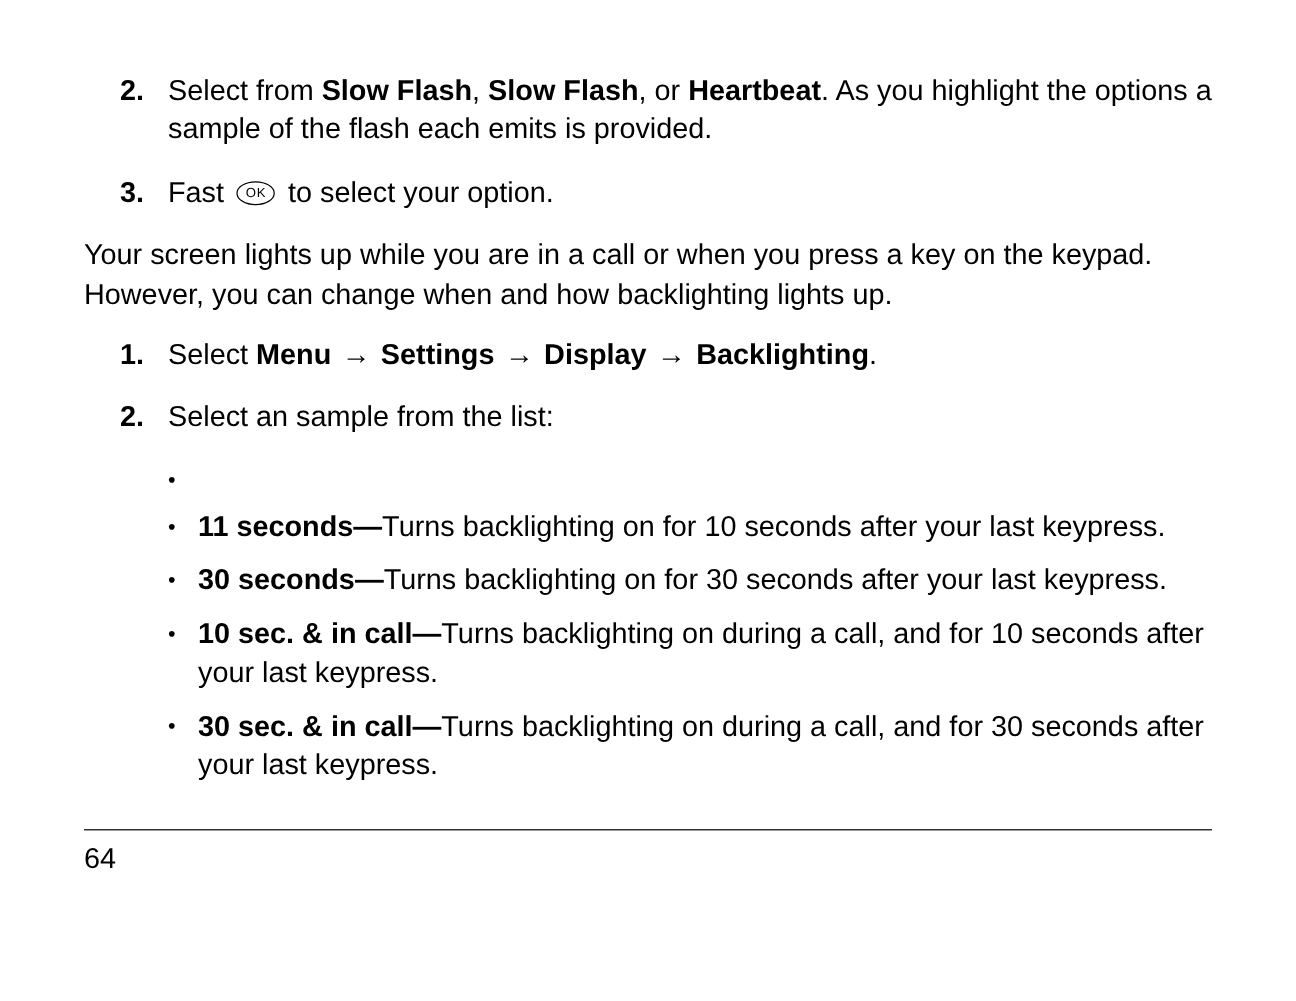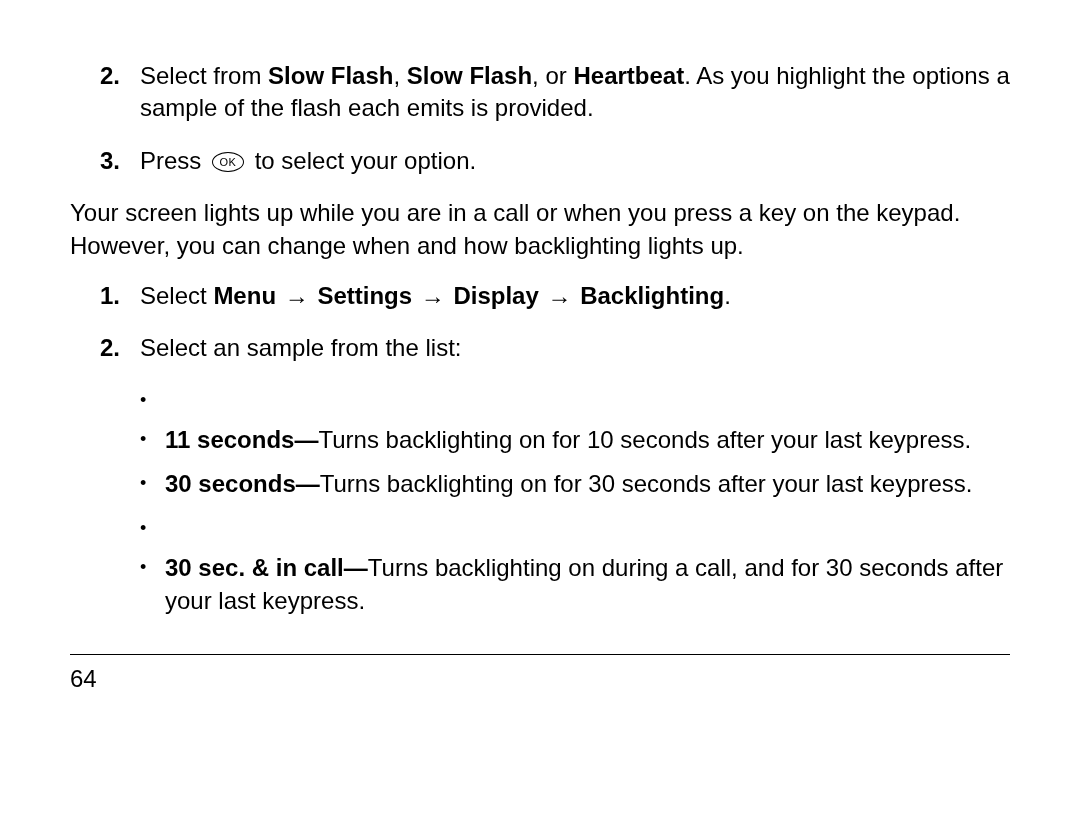--- a/index.html
+++ b/index.html
@@ -96,21 +96,21 @@
   <div class="num-item">
     <div class="num">2.</div>
     <div class="text">
       <span>Select from </span><span class="bold">Slow Flash</span><span>, </span><span class="bold">Slow Flash</span><span>, or </span><span class="bold">Heartbeat</span><span>. As you highlight the options a sample of the flash each emits is provided.</span>
     </div>
   </div>
 
   <div class="num-item">
     <div class="num">3.</div>
     <div class="text">
-      <span>Press </span><span class="ok-icon">OK</span><span> to select your option.</span>
+      <span>Fast </span><span class="ok-icon">OK</span><span> to select your option.</span>
     </div>
   </div>
 
 
   <div class="body-para">Your screen lights up while you are in a call or when you press a key on the keypad. However, you can change when and how backlighting lights up.</div>
 
   <div class="num-item">
     <div class="num">1.</div>
     <div class="text">
       <span>Select </span><span class="bold">Menu</span><span class="arrow"> → </span><span class="bold">Settings</span><span class="arrow"> → </span><span class="bold">Display</span><span class="arrow"> → </span><span class="bold">Backlighting</span><span>.</span>
@@ -131,20 +131,21 @@
     <div class="text"><span class="bold">11 seconds—</span><span>Turns backlighting on for 10 seconds after your last keypress.</span></div>
   </div>
 
   <div class="bullet-item">
     <div class="bullet">•</div>
     <div class="text"><span class="bold">30 seconds—</span><span>Turns backlighting on for 30 seconds after your last keypress.</span></div>
   </div>
 
   <div class="bullet-item">
     <div class="bullet">•</div>
+    <div class="text"><span class="bold">10 sec. &amp; in call—</span><span>Turns backlighting on during a call, and for 10 seconds after your last keypress.</span></div>
   </div>
 
   <div class="bullet-item">
     <div class="bullet">•</div>
     <div class="text"><span class="bold">30 sec. &amp; in call—</span><span>Turns backlighting on during a call, and for 30 seconds after your last keypress.</span></div>
   </div>
 
 </div>
 
 <div class="footer-line"></div>

